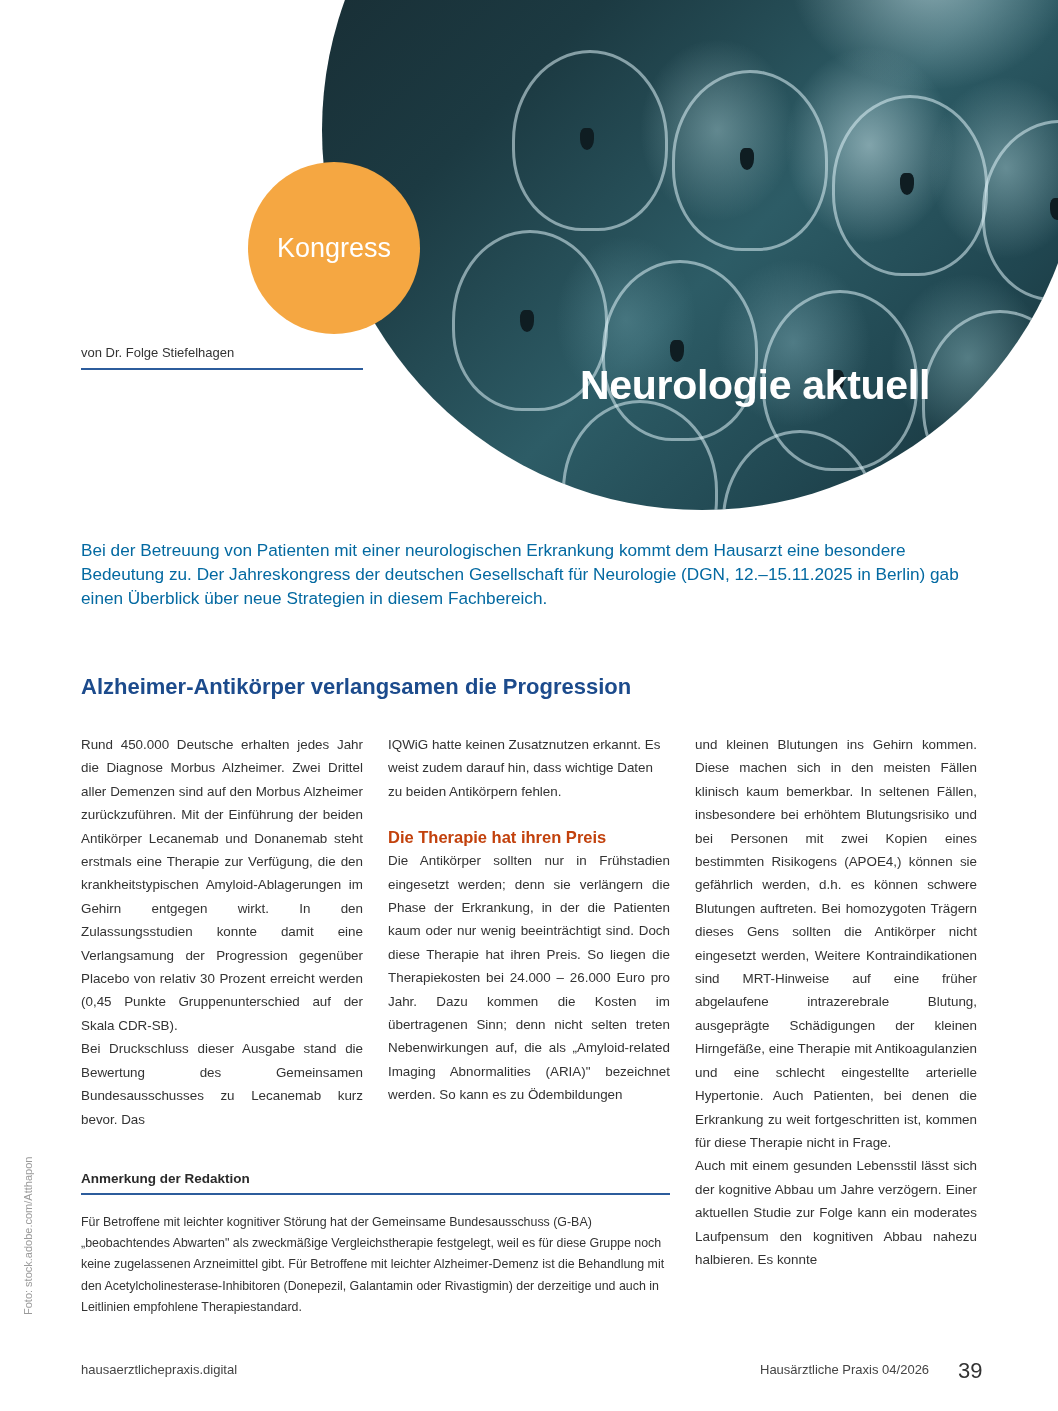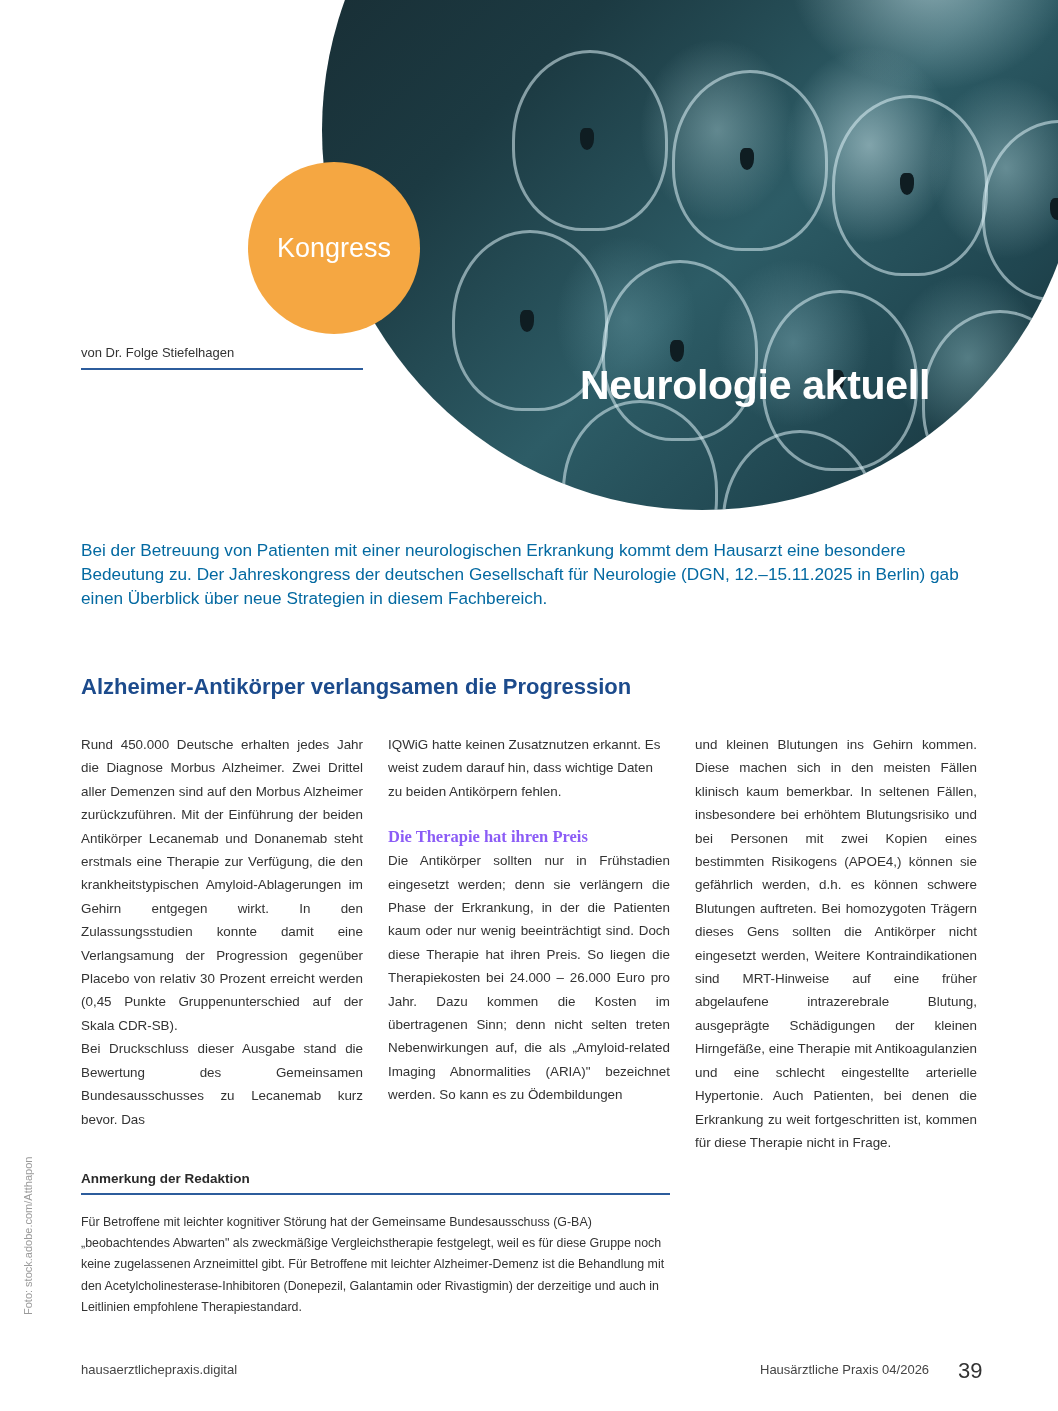--- a/index.html
+++ b/index.html
@@ -27,21 +27,21 @@
 
   .author { position:absolute; left:81px; top:345px; font-size:13px; color:#333; }
   .author-line { position:absolute; left:81px; top:368px; width:282px; height:2px; background:#2c5c9c; }
 
   .intro { position:absolute; left:81px; top:538px; width:880px; font-size:17.2px; line-height:24px; color:#0369a1; }
 
   .section-h { position:absolute; left:81px; top:674px; color:#1c4b8c; font-weight:bold; font-size:22px; }
 
   .col { position:absolute; width:282px; font-size:13.4px; line-height:23.4px; color:#333; text-align:justify; }
   .col p { margin:0; }
-  .col h3 { margin:0; font-size:16.5px; font-weight:bold; color:#8b5cf6; line-height:24px;font-family:Liberation Serif, serif; }
+  .col h3 { margin:0; font-size:16.5px; font-weight:bold; color:#c2410c; line-height:24px; }
   .col1 { left:81px; top:733px; }
   .col2 { left:388px; top:733px; }
   .col3 { left:695px; top:733px; }
 
   .note-title { position:absolute; left:81px; top:1171px; font-size:13.5px; font-weight:bold; color:#2b2b2b; }
   .note-line { position:absolute; left:81px; top:1193px; width:589px; height:2px; background:#2c5c9c; }
   .note-text { position:absolute; left:81px; top:1212px; width:595px; font-size:12.4px; line-height:21.2px; color:#333; }
 
   .credit { position:absolute; left:22px; top:1315px; transform-origin:left top; transform:rotate(-90deg); font-size:11px; color:#9a9a9a; white-space:nowrap; }
 
@@ -92,20 +92,21 @@
 </div>
 
 <div class="col col2">
   <p style="text-align:left;">IQWiG hatte keinen Zusatznutzen erkannt. Es weist zudem darauf hin, dass wichtige Daten zu beiden Antikörpern fehlen.</p>
   <h3 style="margin-top:22px;">Die Therapie hat ihren Preis</h3>
   <p>Die Antikörper sollten nur in Frühstadien eingesetzt werden; denn sie verlängern die Phase der Erkrankung, in der die Patienten kaum oder nur wenig beeinträchtigt sind. Doch diese Therapie hat ihren Preis. So liegen die Therapiekosten bei 24.000 – 26.000 Euro pro Jahr. Dazu kommen die Kosten im übertragenen Sinn; denn nicht selten treten Nebenwirkungen auf, die als „Amyloid-related Imaging Abnormalities (ARIA)" bezeichnet werden. So kann es zu Ödembildungen</p>
 </div>
 
 <div class="col col3">
   <p>und kleinen Blutungen ins Gehirn kommen. Diese machen sich in den meisten Fällen klinisch kaum bemerkbar. In seltenen Fällen, insbesondere bei erhöhtem Blutungsrisiko und bei Personen mit zwei Kopien eines bestimmten Risikogens (APOE4,) können sie gefährlich werden, d.h. es können schwere Blutungen auftreten. Bei homozygoten Trägern dieses Gens sollten die Antikörper nicht eingesetzt werden, Weitere Kontraindikationen sind MRT-Hinweise auf eine früher abgelaufene intrazerebrale Blutung, ausgeprägte Schädigungen der kleinen Hirngefäße, eine Therapie mit Antikoagulanzien und eine schlecht eingestellte arterielle Hypertonie. Auch Patienten, bei denen die Erkrankung zu weit fortgeschritten ist, kommen für diese Therapie nicht in Frage.</p>
+  <p>Auch mit einem gesunden Lebensstil lässt sich der kognitive Abbau um Jahre verzögern. Einer aktuellen Studie zur Folge kann ein moderates Laufpensum den kognitiven Abbau nahezu halbieren. Es konnte</p>
 </div>
 
 <div class="note-title">Anmerkung der Redaktion</div>
 <div class="note-line"></div>
 <div class="note-text">Für Betroffene mit leichter kognitiver Störung hat der Gemeinsame Bundesausschuss (G-BA) „beobachtendes Abwarten" als zweckmäßige Vergleichstherapie festgelegt, weil es für diese Gruppe noch keine zugelassenen Arzneimittel gibt. Für Betroffene mit leichter Alzheimer-Demenz ist die Behandlung mit den Acetylcholinesterase-Inhibitoren (Donepezil, Galantamin oder Rivastigmin) der derzeitige und auch in Leitlinien empfohlene Therapiestandard.</div>
 
 <div class="credit">Foto: stock.adobe.com/Atthapon</div>
 
 <div class="footer-left">hausaerztlichepraxis.digital</div>
 <div class="footer-mag">Hausärztliche Praxis 04/2026</div>

